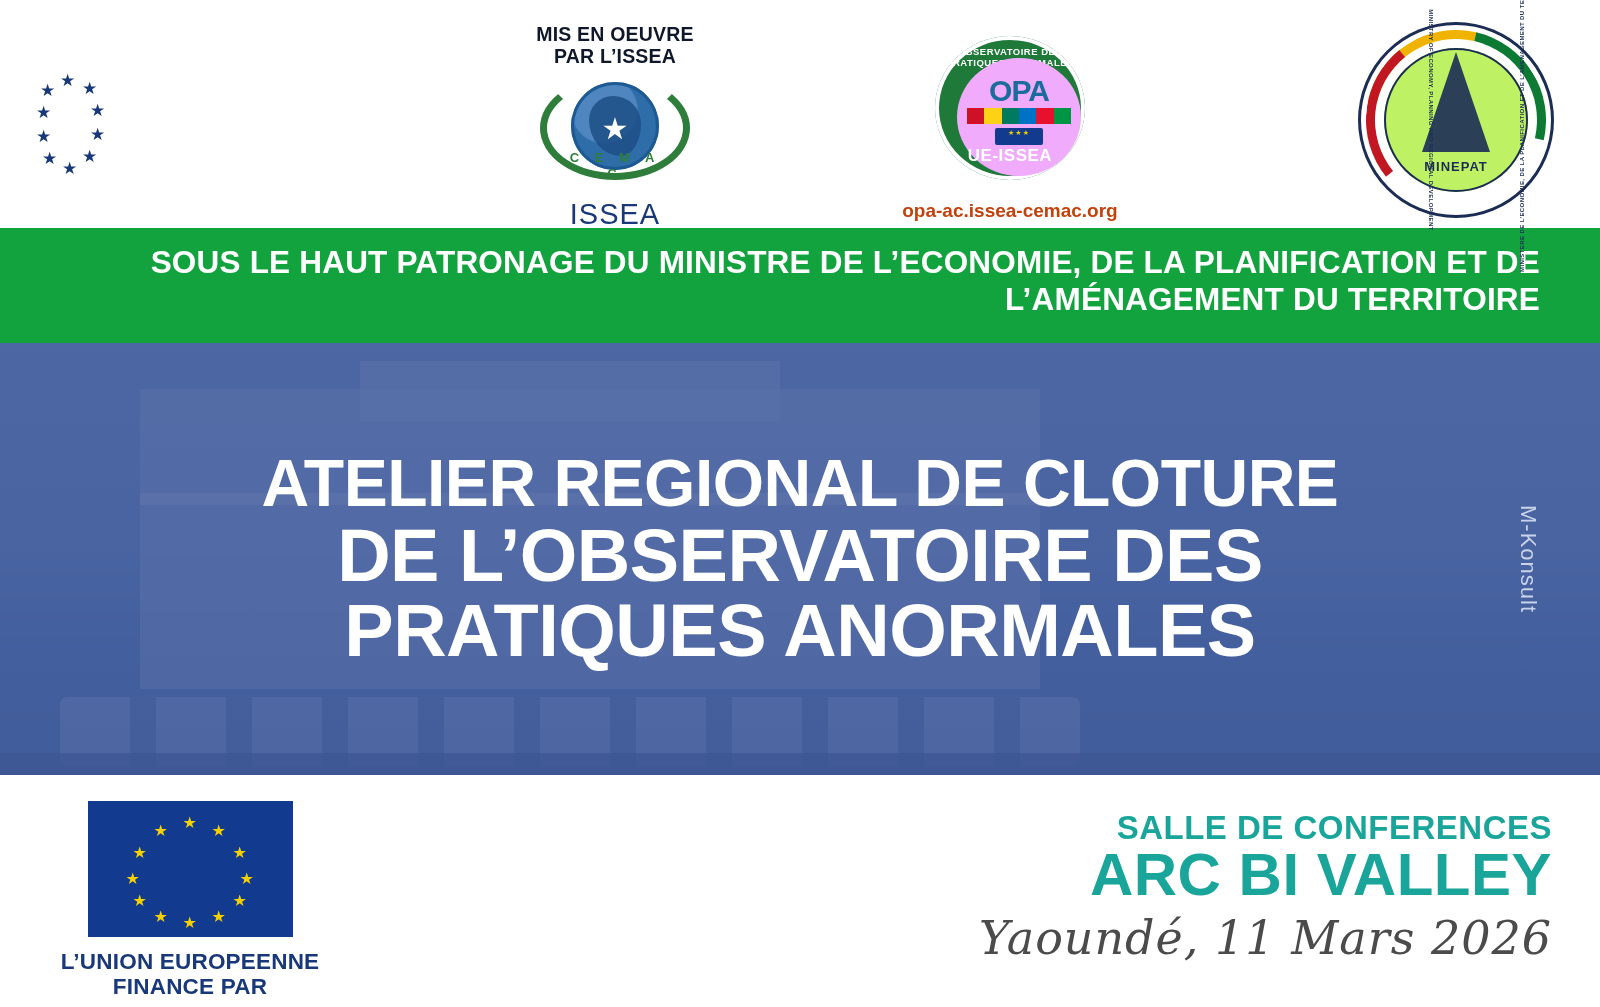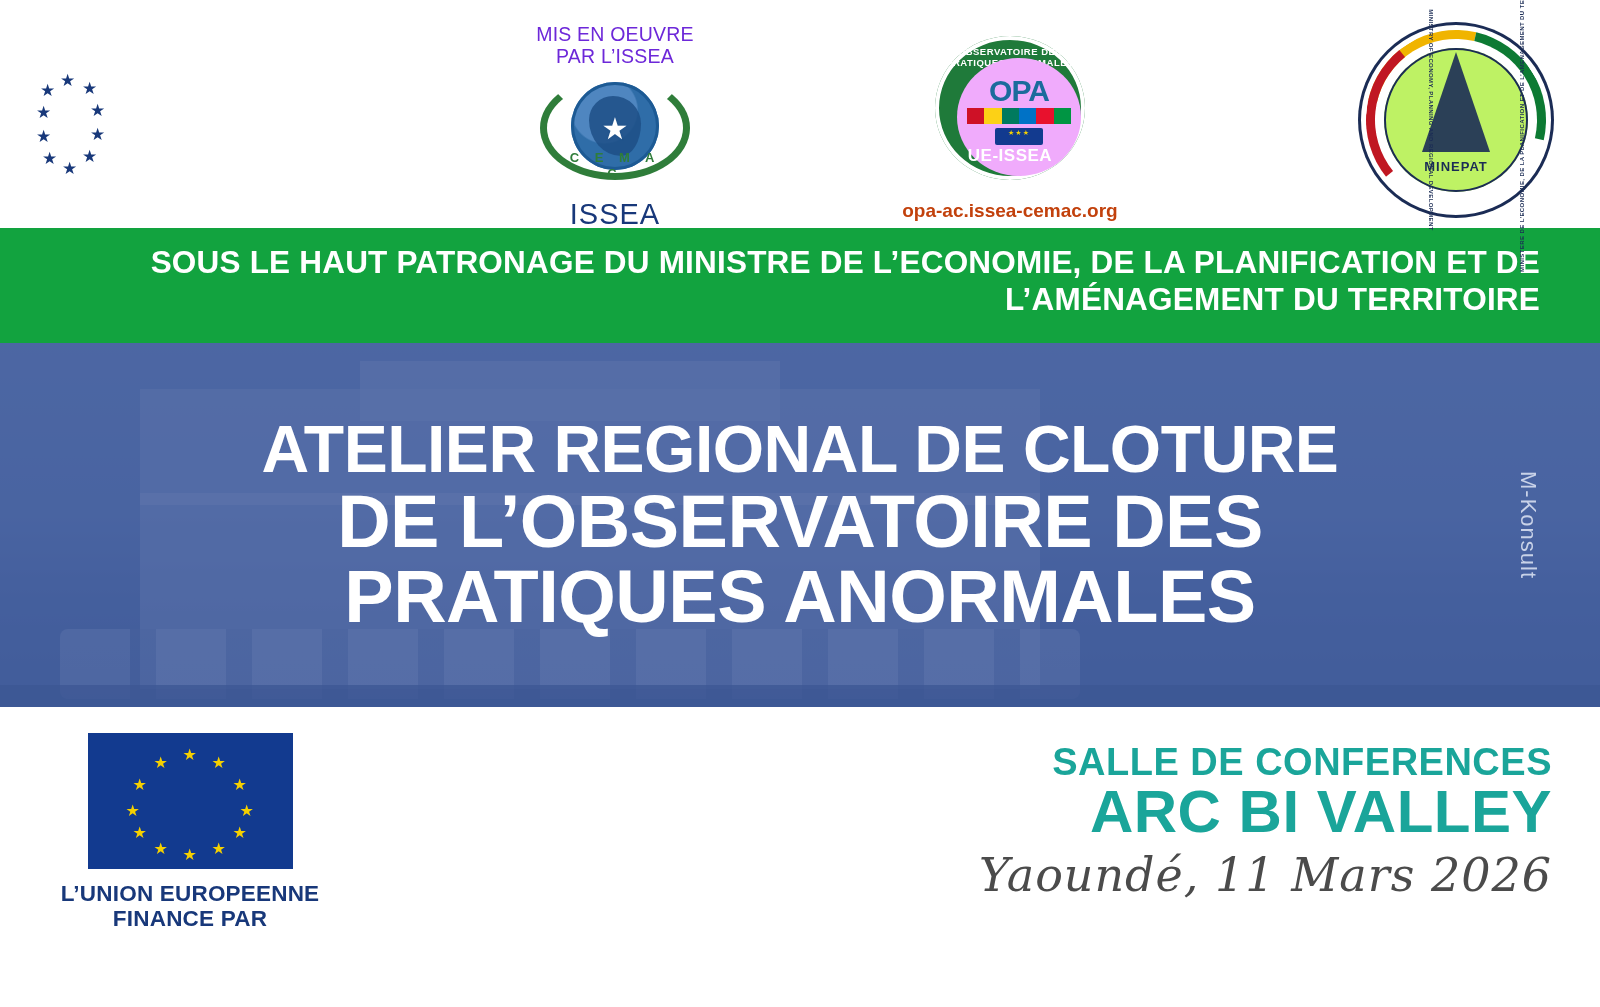--- a/index.html
+++ b/index.html
@@ -53,23 +53,23 @@
 
   
   .issea-block {
     position: absolute;
     left: 510px;
     top: 24px;
     width: 210px;
     text-align: center;
   }
   .issea-top {
-    color: #6d28d9;
+    color: #0f172a;
     font-size: 19.5px;
-    font-weight: normal;
+    font-weight: bold;
     line-height: 1.12;
     letter-spacing: 0.2px;
   }
   .cemac-emblem {
     position: relative;
     width: 160px;
     height: 132px;
     margin: 4px auto 0;
   }
   .cemac-globe {
@@ -342,21 +342,21 @@
     font-weight: bold;
     text-align: right;
     line-height: 1.18;
     letter-spacing: 0.2px;
     text-transform: uppercase;
   }
 
   
   .hero {
     position: relative;
-    height: 364px;
+    height: 432px;
     overflow: hidden;
     background: #3f5ca0;
   }
   
   .hero-photo {
     position: absolute;
     inset: 0;
     background:
       linear-gradient(180deg, #8fa7c8 0%, #7f99c0 48%, #6b85ae 70%, #5c779f 100%);
   }
@@ -472,21 +472,21 @@
   }
 
   .venue {
     position: absolute;
     right: 48px;
     top: 36px;
     text-align: right;
   }
   .venue .v1 {
     color: #1aa59a;
-    font-size: 38px;
+    font-size: 33px;
     font-weight: bold;
     letter-spacing: .5px;
     line-height: 1.05;
     text-transform: uppercase;
   }
   .venue .v2 {
     color: #1aa59a;
     font-size: 60px;
     font-weight: bold;
     letter-spacing: 0.5px;

